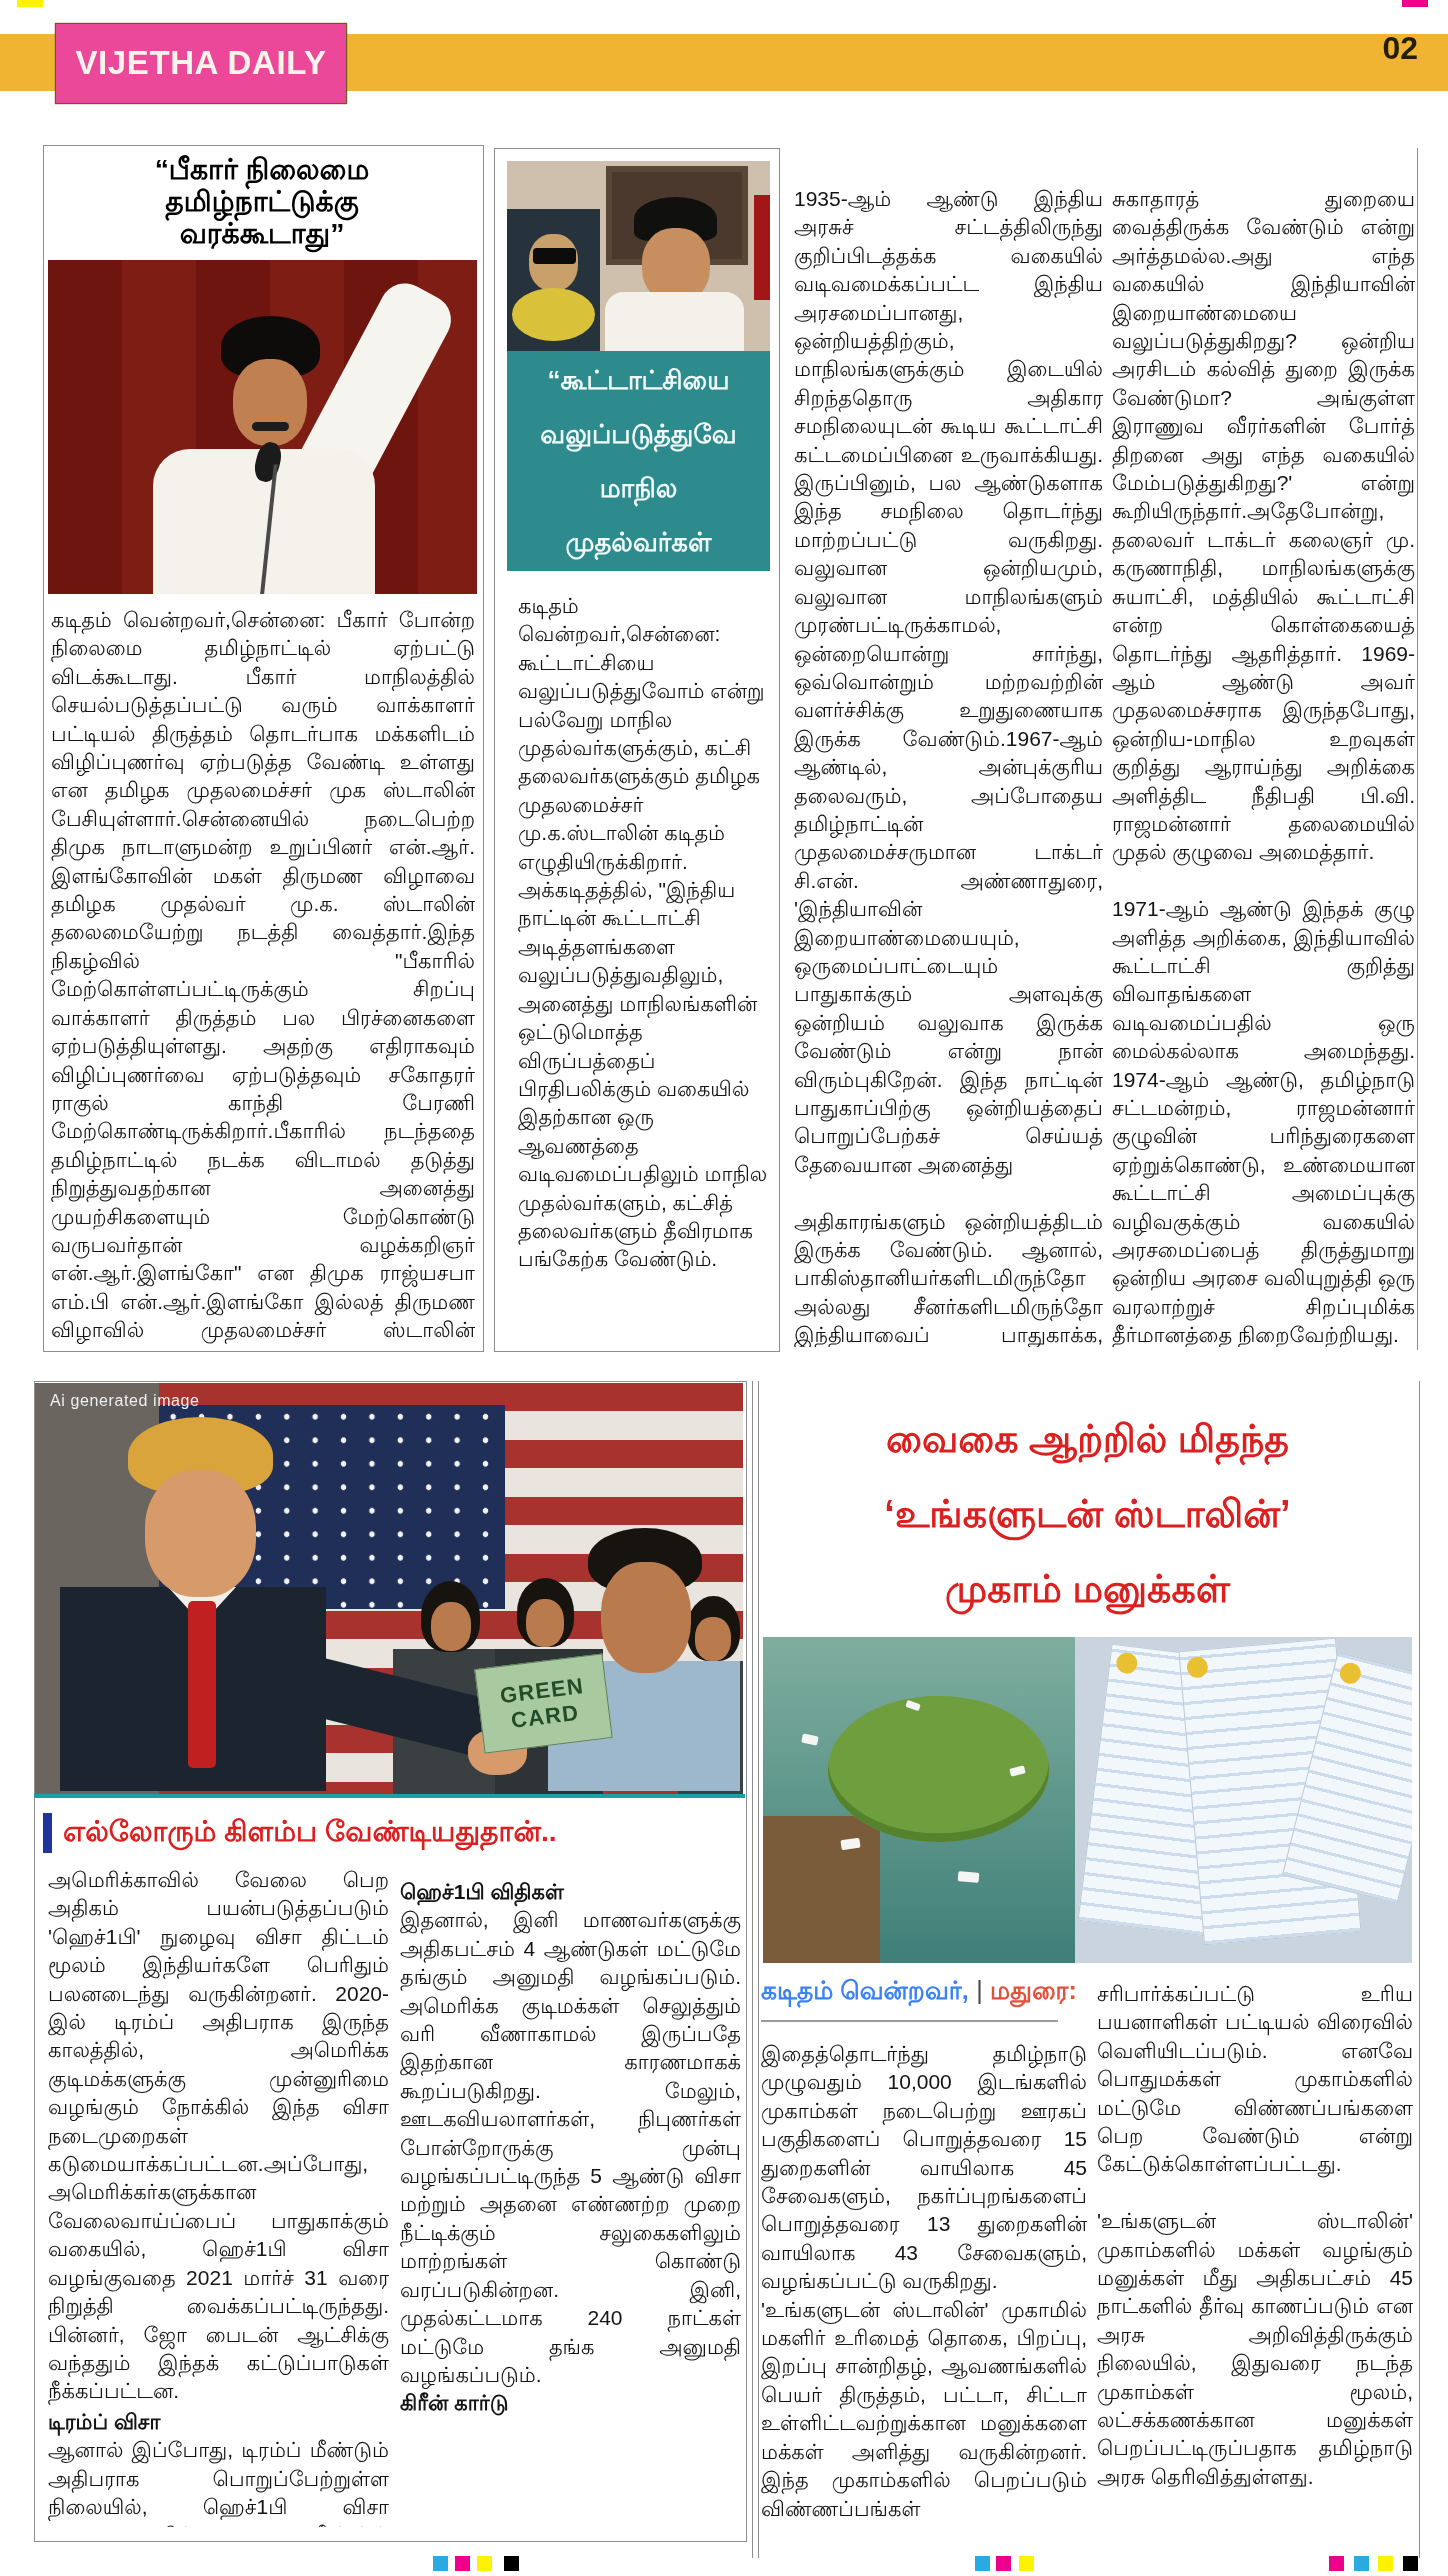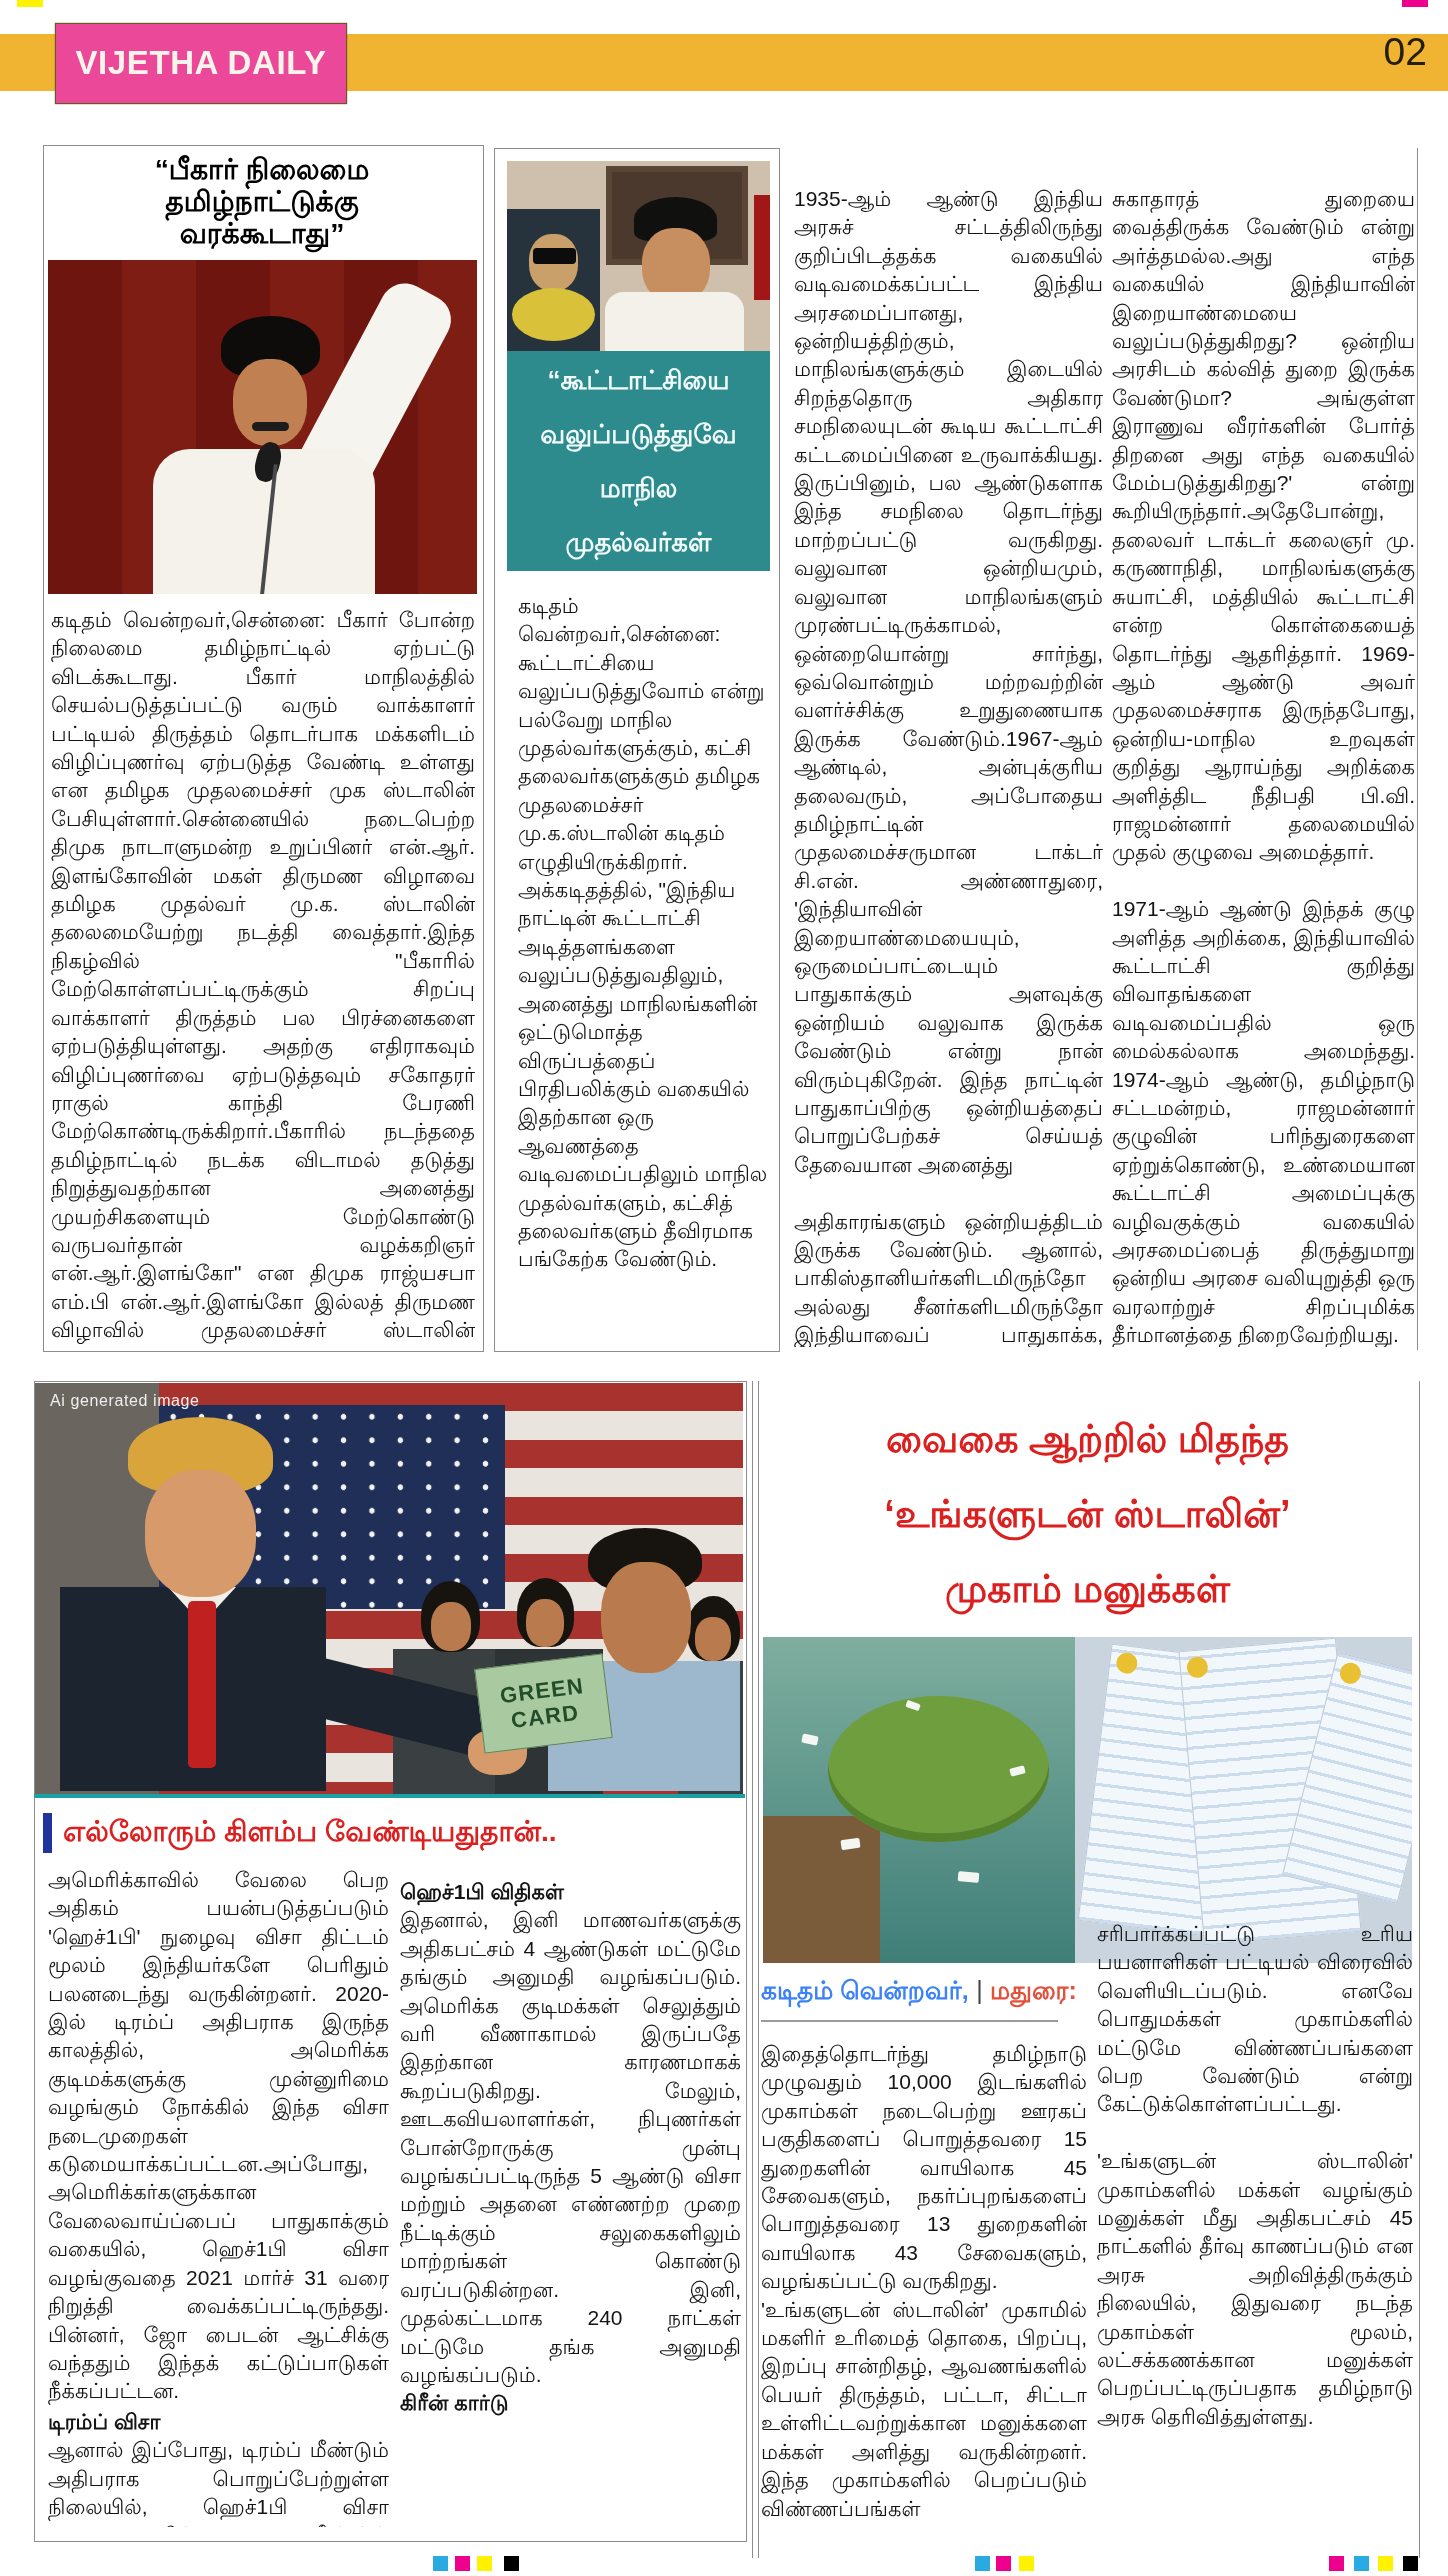--- a/index.html
+++ b/index.html
@@ -4,21 +4,21 @@
 <style>
   html,body{margin:0;padding:0;background:#e8e8e8}
   .page{position:relative;width:1449px;height:2576px;background:#ffffff;overflow:hidden;
         font-family:"Liberation Sans",sans-serif;color:#151515}
   .abs{position:absolute}
   
   .header-bar{position:absolute;left:0;top:34px;width:1449px;height:57px;background:#F1B432}
   .masthead-box{position:absolute;left:56px;top:23.5px;width:290px;height:79px;background:#ec4899;
                 display:flex;align-items:center;justify-content:center;box-shadow:0 0 0 1.2px #6B5A1F}
   .masthead-box span{color:#f7f4ea;font-size:33px;font-weight:bold;letter-spacing:0.6px}
-  .page-number{position:absolute;right:22px;top:30px;font-size:39px;font-weight:normal;color:#241d07}
+  .page-number{position:absolute;right:31px;top:30px;font-size:32px;font-weight:bold;color:#241d07}
   
   .body-text{font-size:21px;line-height:28.4px;text-align:justify;color:#141414;overflow:hidden}
   .body-text p{margin:0}
   .body-text p + p{margin-top:28.4px}
   .subhead{font-weight:bold}
   .box-border{border:1.2px solid #8d8d8d}
   .vrule{position:absolute;width:1.2px;background:#8d8d8d}
   
   .tl-headline{position:absolute;left:49px;top:153px;width:426px;text-align:center;
                font-size:28.4px;line-height:32px;font-weight:bold;color:#000}
@@ -231,21 +231,21 @@
     <div class="speck" style="left:22%;top:20%;width:13.6px;height:7.4px;transform:rotate(20deg)"></div>
   </div>
   <div class="br-byline">
     <span class="byline">கடிதம் வென்றவர்,</span><span class="pipe">|</span><span class="dateline">மதுரை:</span>
   </div>
   <div class="br-rule"></div>
   <div class="body-text abs" style="left:761px;top:2040px;width:326px;height:507px">
     <p>இதைத்தொடர்ந்து தமிழ்நாடு முழுவதும் 10,000 இடங்களில் முகாம்கள் நடைபெற்று ஊரகப் பகுதிகளைப் பொறுத்தவரை 15 துறைகளின் வாயிலாக 45 சேவைகளும், நகர்ப்புறங்களைப் பொறுத்தவரை 13 துறைகளின் வாயிலாக 43 சேவைகளும், வழங்கப்பட்டு வருகிறது.</p>
     <p style="margin-top:0">'உங்களுடன் ஸ்டாலின்' முகாமில் மகளிர் உரிமைத் தொகை, பிறப்பு, இறப்பு சான்றிதழ், ஆவணங்களில் பெயர் திருத்தம், பட்டா, சிட்டா உள்ளிட்டவற்றுக்கான மனுக்களை மக்கள் அளித்து வருகின்றனர். இந்த முகாம்களில் பெறப்படும் விண்ணப்பங்கள்</p>
   </div>
-  <div class="body-text abs" style="left:1097px;top:1920px;width:316px;height:507px">
+  <div class="body-text abs" style="left:1097px;top:1980px;width:316px;height:507px">
     <p>சரிபார்க்கப்பட்டு உரிய பயனாளிகள் பட்டியல் விரைவில் வெளியிடப்படும். எனவே பொதுமக்கள் முகாம்களில் மட்டுமே விண்ணப்பங்களை பெற வேண்டும் என்று கேட்டுக்கொள்ளப்பட்டது.</p>
     <p>'உங்களுடன் ஸ்டாலின்' முகாம்களில் மக்கள் வழங்கும் மனுக்கள் மீது அதிகபட்சம் 45 நாட்களில் தீர்வு காணப்படும் என அரசு அறிவித்திருக்கும் நிலையில், இதுவரை நடந்த முகாம்கள் மூலம், லட்சக்கணக்கான மனுக்கள் பெறப்பட்டிருப்பதாக தமிழ்நாடு அரசு தெரிவித்துள்ளது.</p>
   </div>
 
   <div class="mark" style="left:433px;top:2556px;background:#29ABE2"></div>
   <div class="mark" style="left:455px;top:2556px;background:#EC008C"></div>
   <div class="mark" style="left:477px;top:2556px;background:#FFF200"></div>
   <div class="mark" style="left:504px;top:2556px;background:#000000"></div>
   <div class="mark" style="left:975px;top:2556px;background:#29ABE2"></div>
   <div class="mark" style="left:996px;top:2556px;background:#EC008C"></div>

